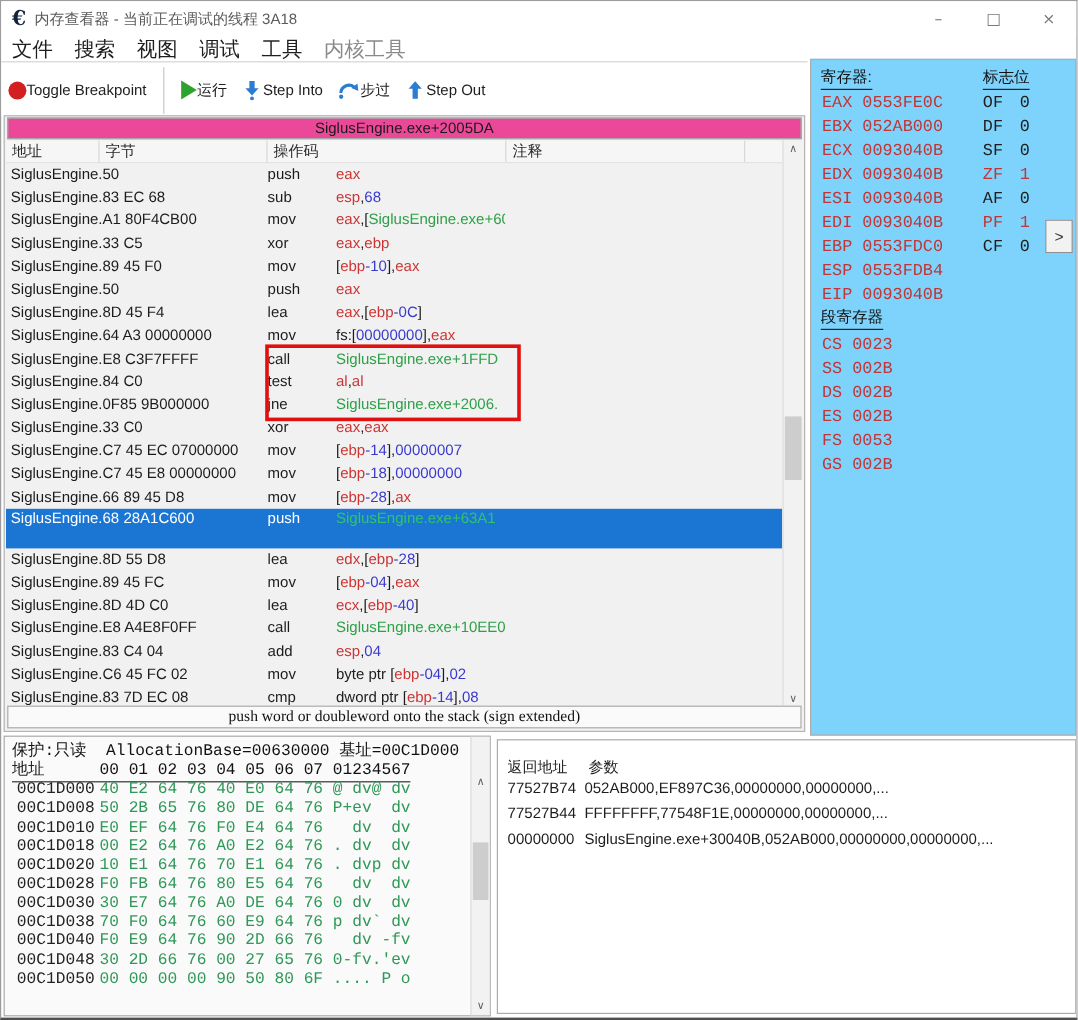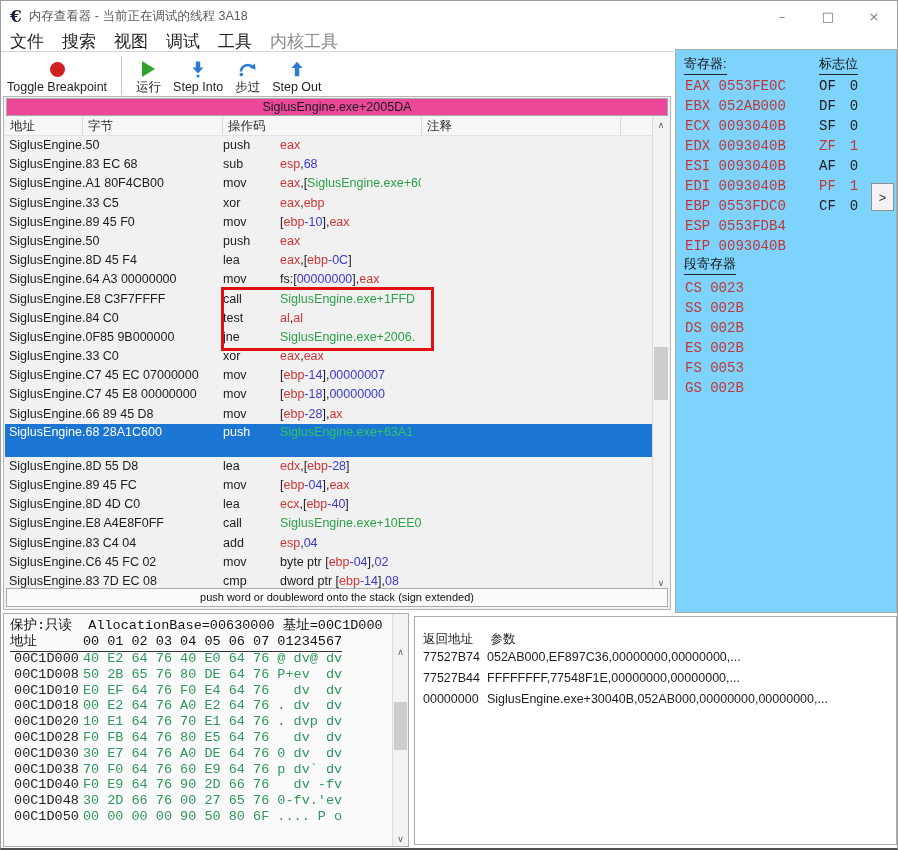--- a/index.html
+++ b/index.html
@@ -10,21 +10,21 @@
   #titlebar{position:absolute;left:0;top:0;width:100%;height:30px;background:#fff;display:flex;align-items:center;}
   #appicon{font-family:"DejaVu Serif",serif;font-weight:bold;font-size:17px;color:#14213D;margin:0 7px 0 9px;}
   #titletext{font-size:12.5px;color:#5B5B5B;flex:1;}
   .wctl{width:46px;height:30px;display:flex;align-items:center;justify-content:center;color:#7A7A7A;font-size:13px;font-family:"DejaVu Sans",sans-serif;}
   
   #menubar{position:absolute;left:0;top:30px;width:672px;height:20px;display:flex;align-items:center;background:#fff;}
   .menu-item{padding:0 9px;font-size:17px;color:#1E1E1E;}
   .menu-item.disabled{color:#8A8A8A;}
   
   #toolbar{position:absolute;left:0;top:50px;width:672px;height:45px;border-top:1px solid #D5D5D5;display:flex;align-items:stretch;background:#fff;}
-  .tbtn{display:flex;flex-direction:column;align-items:center;justify-content:flex-end;padding:3px 6px 2px 6px;}
+  .tbtn{display:flex;flex-direction:row;align-items:center;justify-content:flex-end;padding:3px 6px 2px 6px;}
   .ticon{height:20px;display:flex;align-items:center;justify-content:center;}
   .tlabel{font-size:12.5px;color:#1E1E1E;line-height:16px;}
   .dot{width:15px;height:15px;border-radius:50%;background:#D21F1F;}
   .play{width:0;height:0;border-left:13px solid #2EA12E;border-top:8px solid transparent;border-bottom:8px solid transparent;}
   .tsep{width:1px;background:#C9C9C9;margin:4px 8px 2px 8px;}
   
   #disasm{position:absolute;left:2px;top:95px;width:668px;height:514px;background:#F1F1F1;border:1px solid #B5B5B5;box-sizing:border-box;}
   #addrbox{position:absolute;left:2px;top:1px;right:2px;height:16px;background:#ec4899;border:1px solid #A8A8A8;
     text-align:center;font-size:12.5px;color:#1A1A1A;line-height:16px;}
   #dismid{position:absolute;left:1px;top:20px;right:1px;height:473px;display:flex;}
@@ -44,21 +44,21 @@
   .drow.sel .mod{color:#2FC468;}
   .cm2{padding-left:65px;}
   #redbox{position:absolute;left:216px;width:207px;border:3px solid #E01010;pointer-events:none;}
   
   .vscroll{width:16px;background:#F2F2F2;border-left:1px solid #DCDCDC;position:relative;flex:none;}
   .sarrow{height:15px;display:flex;align-items:center;justify-content:center;font-size:9px;color:#5E5E5E;font-family:"DejaVu Sans",sans-serif;}
   .sdown{position:absolute;bottom:0;left:0;right:0;}
   .sthumb{position:absolute;left:1px;right:1px;background:#CDCDCD;}
   #disthumb{top:230px;height:53px;}
   #statusbar{position:absolute;left:2px;bottom:2px;right:2px;height:17px;border:1px solid #ABABAB;background:#FAFAFA;
-    text-align:center;font-family:Liberation Sans, sans-serif;font-size:11px;color:#111;line-height:16px;}
+    text-align:center;font-family:Liberation Serif, serif;font-size:13px;color:#111;line-height:16px;}
   
   #regpanel{position:absolute;left:674px;top:48px;width:222px;height:564px;background:#7dd3fc;border:1px solid #ACACAC;box-sizing:border-box;font-family:"Liberation Mono",monospace;}
   .panel-h{position:absolute;font-family:"Liberation Sans",sans-serif;font-size:13px;color:#111;border-bottom:1px solid #222;padding-bottom:1px;}
   #regtitle{left:8px;top:5px;}
   #flagtitle{left:143px;top:5px;}
   #segtitle{left:8px;top:205px;}
   #reglist{position:absolute;left:9px;top:26px;}
   .regrow{height:20px;line-height:20px;font-size:14px;color:#C03636;white-space:pre;}
   #flaglist{position:absolute;left:143px;top:26px;}
   .flagrow{height:20px;line-height:20px;font-size:14px;color:#1D1D1D;}

